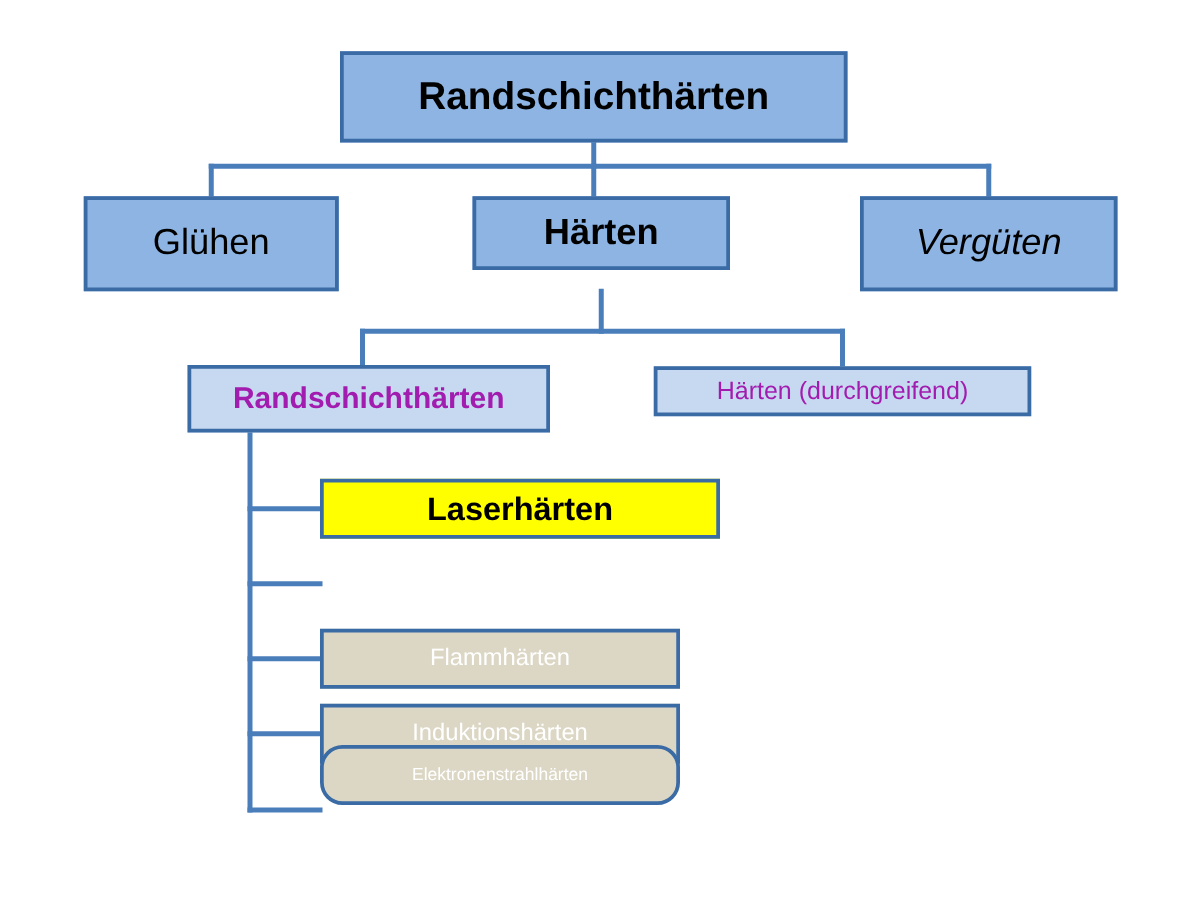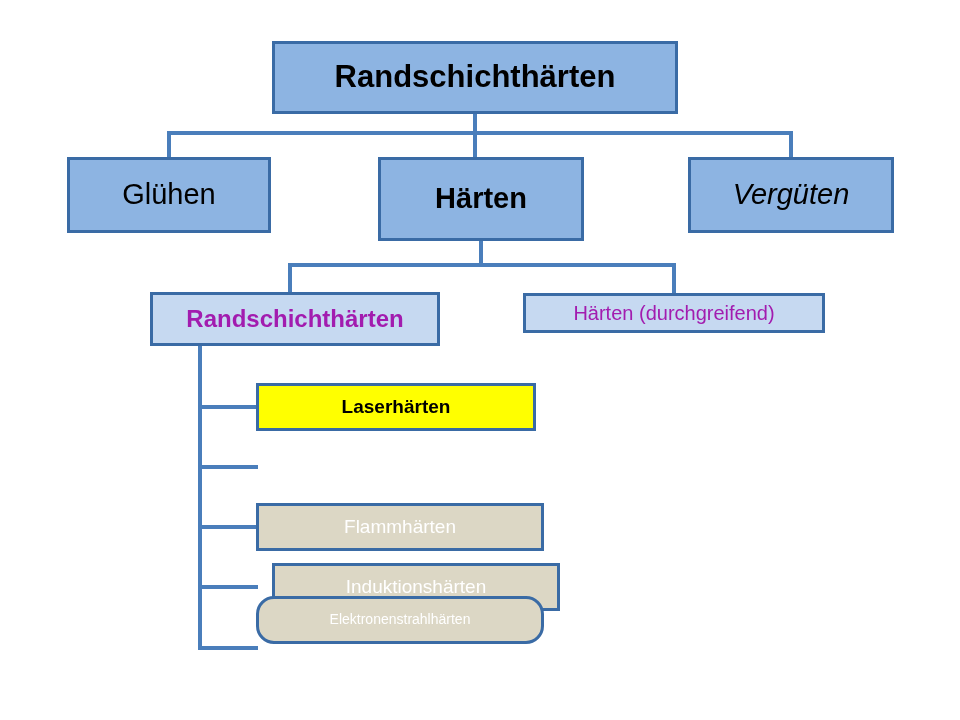--- a/index.html
+++ b/index.html
@@ -56,28 +56,28 @@
     background: #dcd7c5;
     border: 3px solid #3a6ba5;
     color: #ffffff;
   }
   .b-bold { font-weight: bold; }
   .b-norm { font-weight: normal; }
 
   
   #n-root     { left: 272px; top: 41px;  width: 406px; height: 73px;  font-size: 31px; }
   #n-gluehen  { left: 67px;  top: 157px; width: 204px; height: 76px;  font-size: 29px; text-align: center; }
-  #n-haerten  { left: 378px; top: 157px; width: 206px; height: 84px;  font-size: 29px; }
+  #n-haerten  { left: 378px; top: 157px; width: 206px; height: 59px;  font-size: 29px; }
   #n-verguet  { left: 688px; top: 157px; width: 206px; height: 76px;  font-size: 29px; font-style: italic; }
   #n-rand     { left: 150px; top: 292px; width: 290px; height: 54px;  font-size: 24px; }
   #n-durch    { left: 523px; top: 293px; width: 302px; height: 40px;  font-size: 20px; }
-  #n-laser    { left: 256px; top: 383px; width: 280px; height: 48px;  font-size: 19px; }
+  #n-laser    { left: 256px; top: 383px; width: 320px; height: 48px;  font-size: 26px; }
   #n-tausch   { left: 256px; top: 443px; width: 288px; height: 48px;  font-size: 19px; }
   #n-flamm    { left: 256px; top: 503px; width: 288px; height: 48px;  font-size: 19px; }
-  #n-induk    { left: 272px; top: 563px; width: 288px; height: 48px;  font-size: 19px; }
+  #n-induk    { left: 256px; top: 563px; width: 288px; height: 48px;  font-size: 19px; }
   #n-elektro  { left: 256px; top: 596px; width: 288px; height: 48px;  font-size: 14px; border-radius: 18px; }
 </style>
 </head>
 <body>
 
 <div id="stage">
 
   <svg id="connectors" viewBox="0 0 960 720" width="960" height="720" aria-hidden="true">
     <g stroke="#4a7ebb" stroke-width="4" fill="none" stroke-linecap="square">
 

